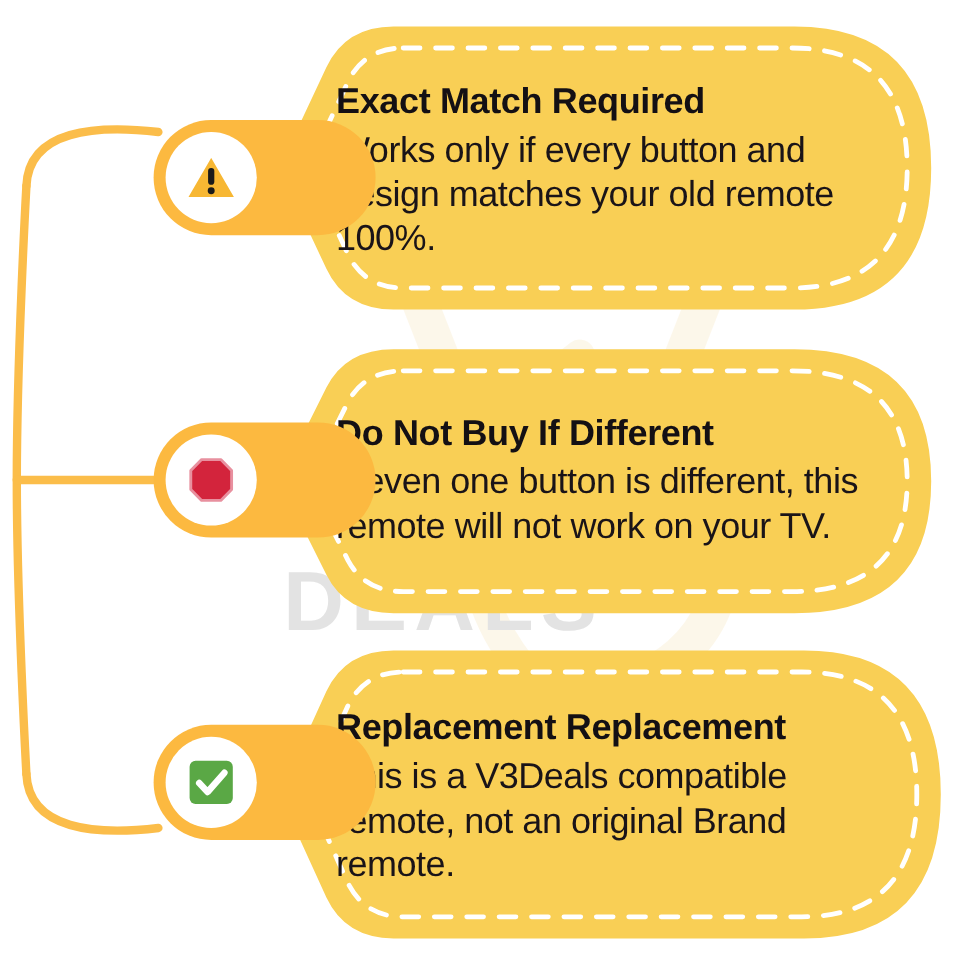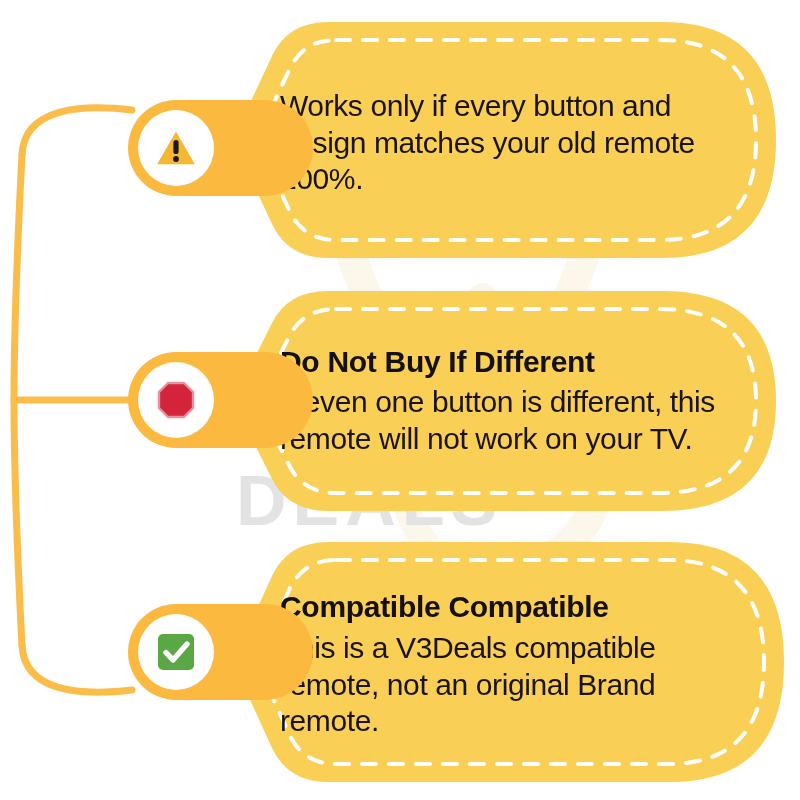--- a/index.html
+++ b/index.html
@@ -171,20 +171,21 @@
 
     <path d="M14 400 L132 400" fill="none" stroke="#fbbd4a" stroke-width="7" stroke-linecap="round"></path>
   </svg>
 
   <div class="card" id="card-1">
     <svg class="card-shape" viewBox="0 0 548 244" preserveAspectRatio="none">
       <path d="M96 4 L430 4 Q544 4 544 122 Q544 240 430 240 L96 240 Q56 240 40 206 L10 142 Q0 122 10 102 L40 38 Q56 4 96 4 Z" fill="#f9cf55"></path>
       <path d="M104 22 L428 22 Q524 22 524 122 Q524 222 428 222 L104 222 Q72 222 58 194 L32 138 Q24 122 32 106 L58 50 Q72 22 104 22 Z" fill="none" stroke="#ffffff" stroke-width="4" stroke-linecap="round" stroke-dasharray="14 13"></path>
     </svg>
     <div class="card-inner">
+      <div class="card-title">Exact Match Required</div>
       <div class="card-body">Works only if every button and design matches your old remote 100%.</div>
     </div>
   </div>
 
   <div class="badge" id="badge-1">
     <div class="badge-pill"></div>
     <div class="badge-circle">
       <svg class="badge-icon" viewBox="0 0 50 50">
         <path d="M25 5 L47 43 L3 43 Z" fill="#f7b733" stroke="#ffffff" stroke-width="3.5" stroke-linejoin="round"></path>
         <rect x="22.4" y="17" width="5.2" height="14" rx="2.6" fill="#1a1a1a"></rect>
@@ -212,21 +213,21 @@
       </svg>
     </div>
   </div>
 
   <div class="card" id="card-3">
     <svg class="card-shape" viewBox="0 0 556 248" preserveAspectRatio="none">
       <path d="M96 4 L438 4 Q552 4 552 124 Q552 244 438 244 L96 244 Q56 244 40 210 L10 144 Q0 124 10 104 L40 38 Q56 4 96 4 Z" fill="#f9cf55"></path>
       <path d="M104 22 L436 22 Q532 22 532 124 Q532 226 436 226 L104 226 Q72 226 58 198 L32 140 Q24 124 32 108 L58 50 Q72 22 104 22 Z" fill="none" stroke="#ffffff" stroke-width="4" stroke-linecap="round" stroke-dasharray="14 13"></path>
     </svg>
     <div class="card-inner">
-      <div class="card-title">Compatible Compatible</div>
+      <div class="card-title">Replacement Replacement</div>
       <div class="card-body">This is a V3Deals compatible remote, not an original Brand remote.</div>
     </div>
   </div>
 
   <div class="badge" id="badge-3">
     <div class="badge-pill"></div>
     <div class="badge-circle">
       <svg class="badge-icon" viewBox="0 0 50 50">
         <rect x="7" y="7" width="36" height="36" rx="5" fill="#5aa845"></rect>
         <path d="M15 25.5 L22 33 L36 17" fill="none" stroke="#ffffff" stroke-width="5.4" stroke-linecap="round" stroke-linejoin="round"></path>

